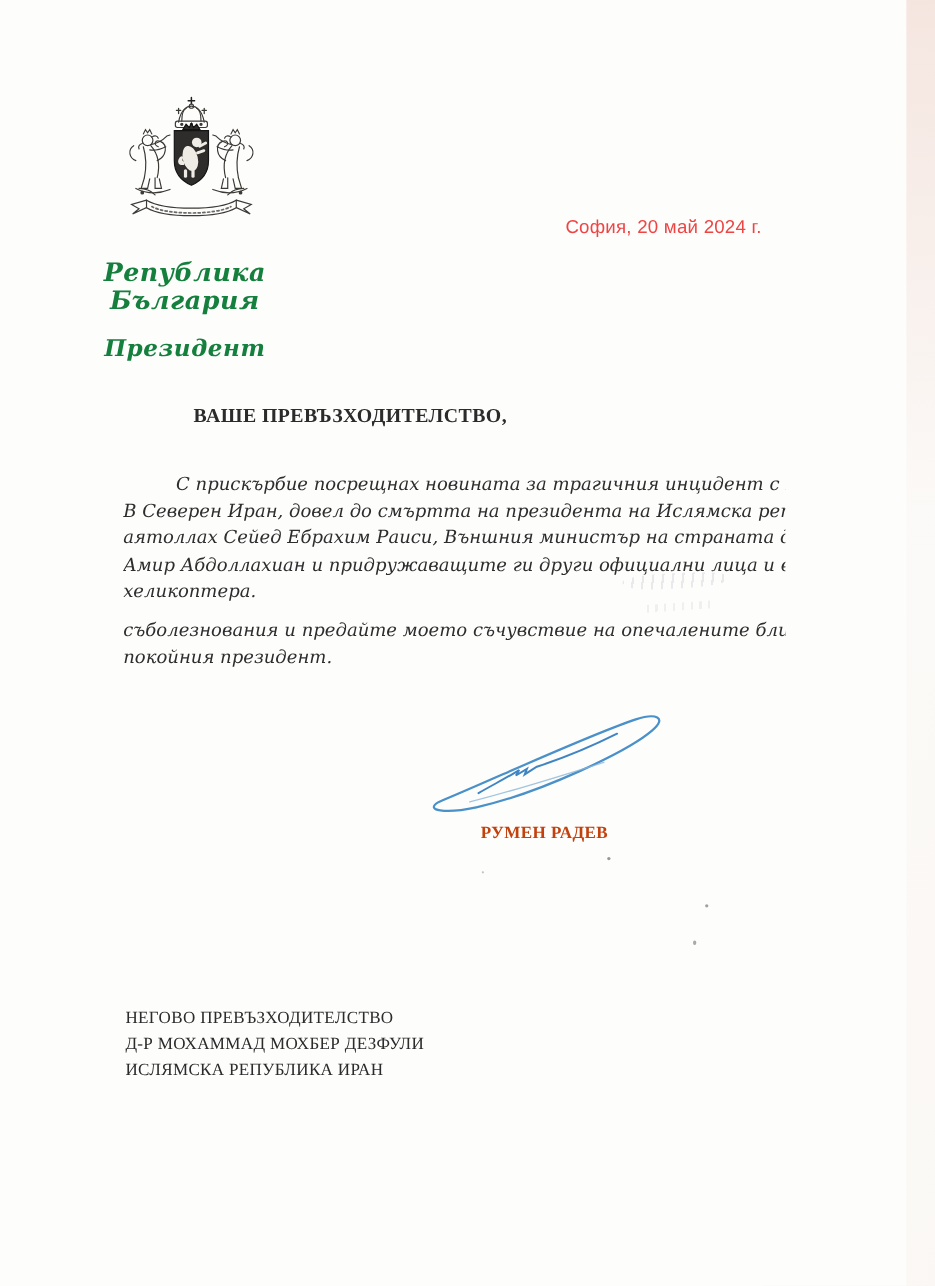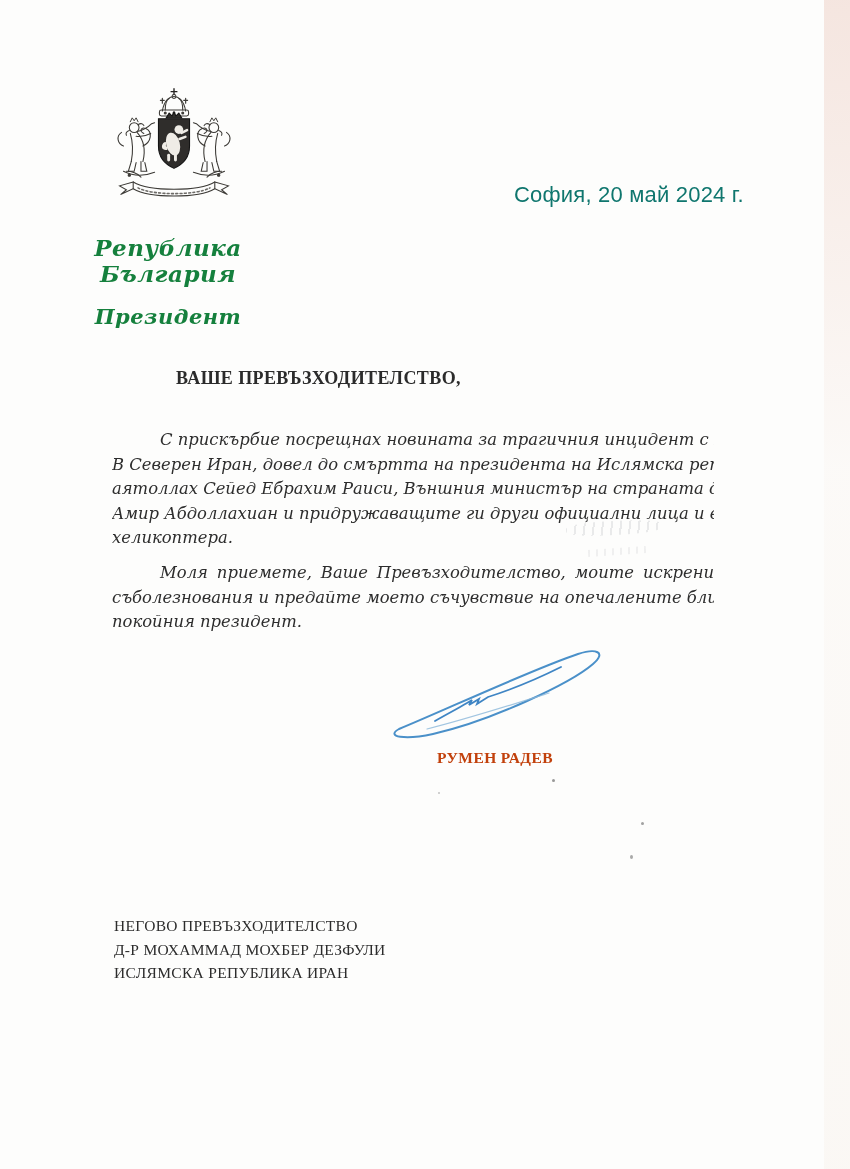--- a/index.html
+++ b/index.html
@@ -20,23 +20,23 @@
   .emblem{position:absolute;left:106px;top:84px;width:136px;height:126px;}
   .letterhead-text{
     position:absolute;left:52px;top:235px;width:232px;
     text-align:center;
     font-family:"DejaVu Serif", serif;
     font-style:italic;font-weight:600;color:#15803d;
   }
   .lh1{font-size:23px;line-height:26px;letter-spacing:0.5px;}
   .lh2{font-size:21px;line-height:24px;margin-top:18px;letter-spacing:0.5px;}
   .dateline{
-    position:absolute;left:514px;top:182px;
+    position:absolute;left:514px;top:197px;
     font-family:"Liberation Sans", sans-serif;
-    font-size:22px;color:#0f766e;letter-spacing:0.2px;
+    font-size:17px;color:#ef4444;letter-spacing:0.2px;
   }
   .salutation{
     position:absolute;left:176px;top:368px;
     font-family:"Liberation Serif", serif;
     font-weight:bold;font-size:18px;color:#2b2b2b;letter-spacing:0.4px;
   }
   .para{
     position:absolute;left:112px;width:602px;
     font-family:"DejaVu Serif", serif;font-style:italic;
     font-size:16.4px;color:#2d2d2d;
@@ -165,21 +165,20 @@
 
   <div class="para para1">
     <div class="pline indent">С прискърбие посрещнах новината за трагичния инцидент с хеликоптер</div>
     <div class="pline">В Северен Иран, довел до смъртта на президента на Ислямска република Иран</div>
     <div class="pline">аятоллах Сейед Ебрахим Раиси, Външния министър на страната д-р Хосейн</div>
     <div class="pline">Амир Абдоллахиан и придружаващите ги други официални лица и екипажа на</div>
     <div class="pline-last">хеликоптера.</div>
   </div>
 
   <div class="para para2">
-    <div class="pline indent">Моля приемете, Ваше Превъзходителство, моите искрени</div>
     <div class="pline">съболезнования и предайте моето съчувствие на опечалените близки на</div>
     <div class="pline-last">покойния президент.</div>
   </div>
 
   <svg class="signature" viewBox="0 0 230 105" fill="none" stroke-linecap="round">
     <path d="M16 88 C60 70 150 28 195 13 C213 7 224 11 210 23 C188 42 108 80 50 93 C22 99 2 96 16 88 Z" stroke="#4a90c9" stroke-width="2"></path>
     <path d="M52 80 C66 72 74 68 84 62 l5 -3 l-3 5 l10 -6 l-2 5 l11 -7 C130 48 158 36 178 26" stroke="#3f85c4" stroke-width="1.8"></path>
     <path d="M44 88 C84 78 128 64 166 52" stroke="#8ab6d9" stroke-width="1.2" opacity="0.8"></path>
   </svg>
 

